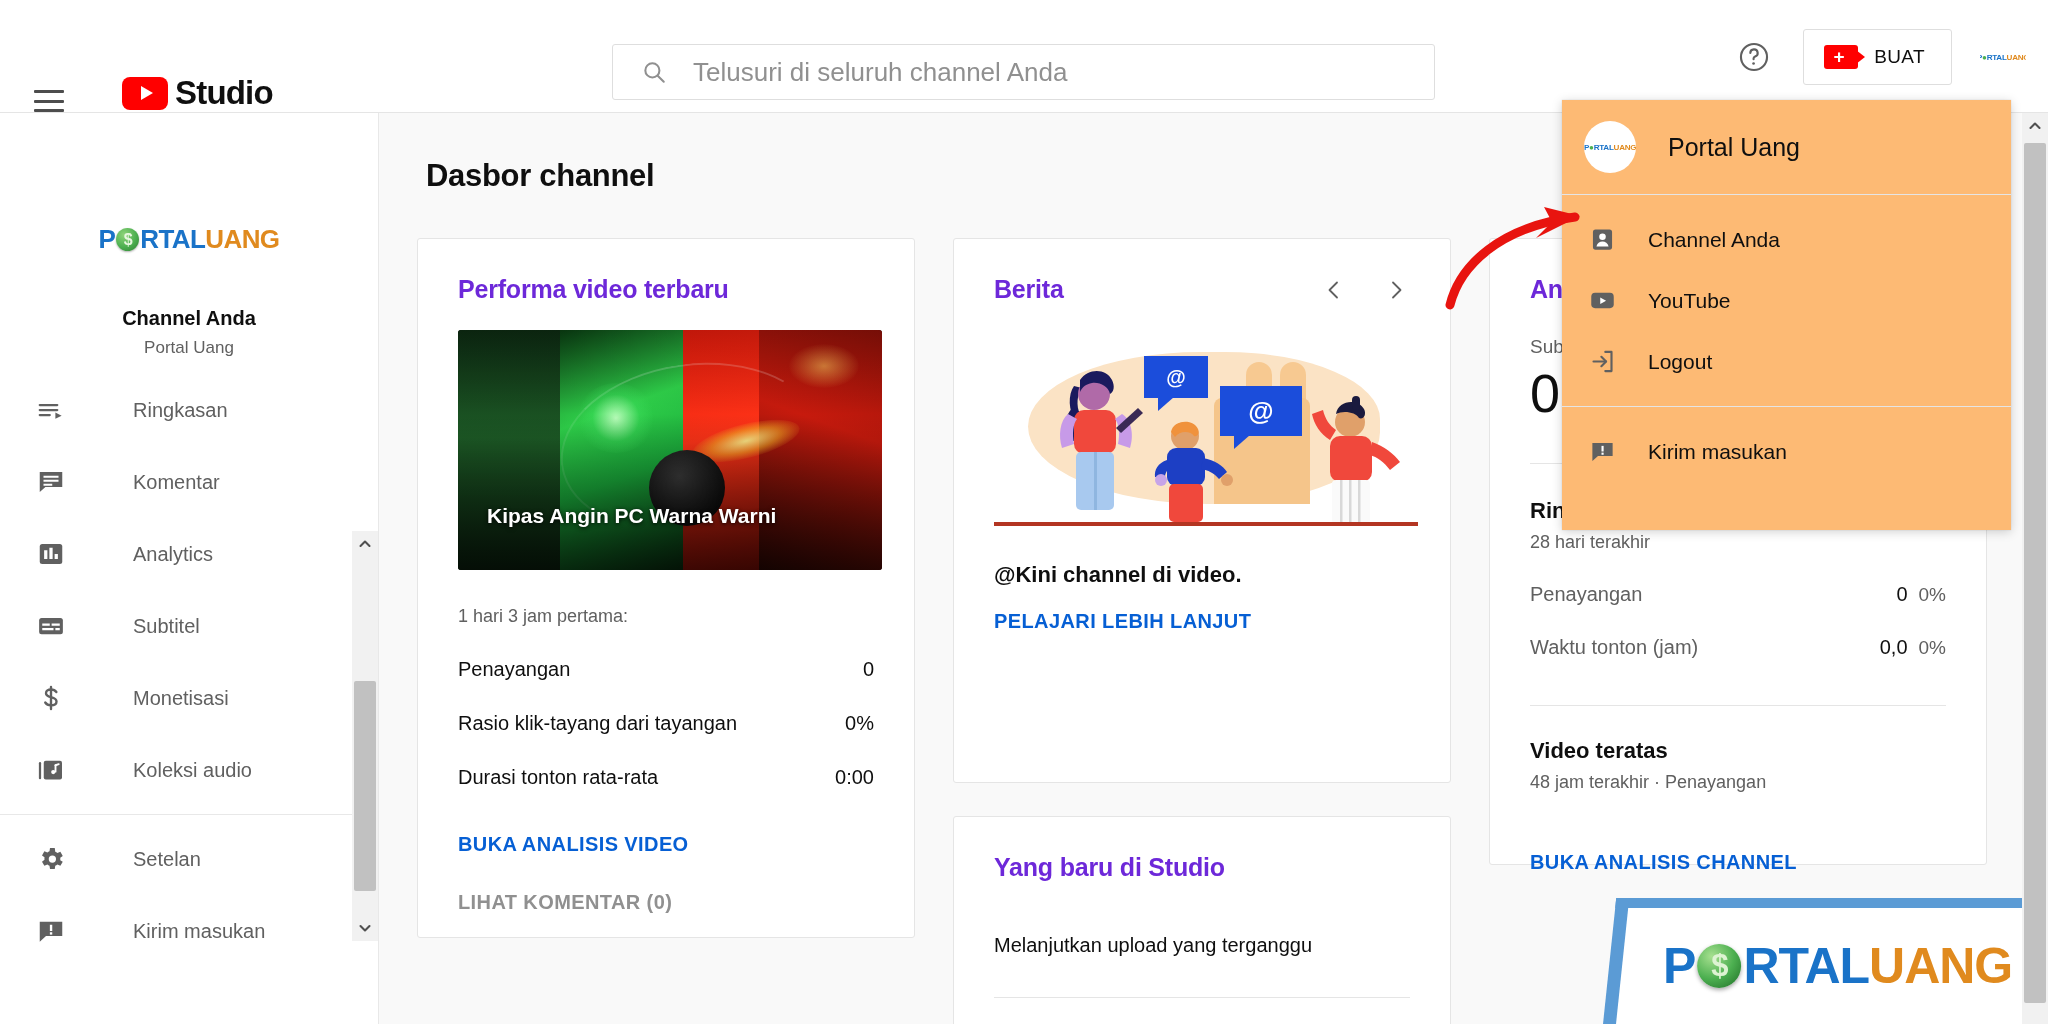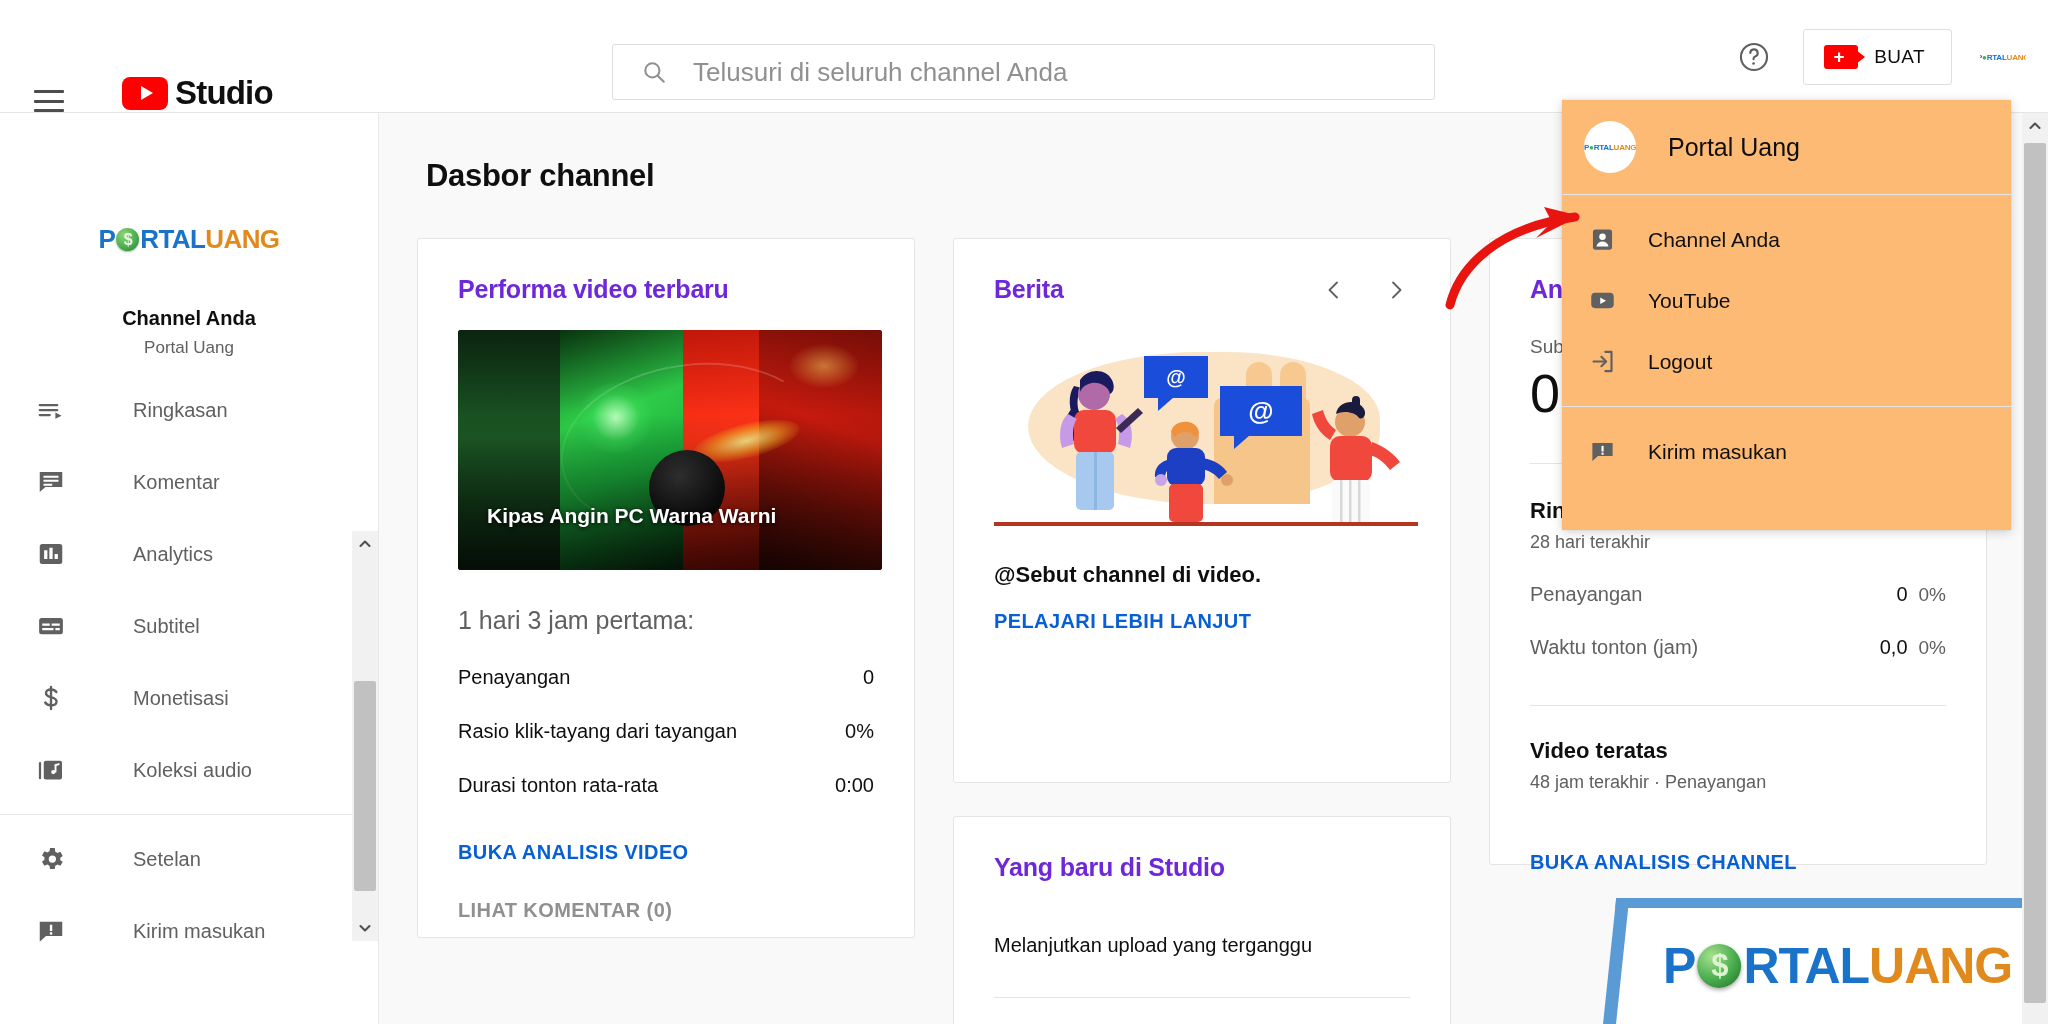--- a/index.html
+++ b/index.html
@@ -214,21 +214,21 @@
     border-color: rgba(255,255,255,.2) transparent transparent rgba(255,255,255,.1);
     transform: rotate(-8deg);
   }
   .thumb-scrim { position: absolute; inset: 0; background: linear-gradient(180deg, rgba(0,0,0,.15) 0%, rgba(0,0,0,0) 35%, rgba(0,0,0,.55) 100%); }
   .thumb-title {
     position: absolute; left: 29px; bottom: 42px;
     color: #fff; font-size: 21px; font-weight: 700;
     text-shadow: 0 1px 4px rgba(0,0,0,.9);
   }
 
-  .first-line { font-size: 25px; color: #606060; margin-top: 36px; }
+  .first-line { font-size: 18px; color: #606060; margin-top: 36px; }
   .stat-row { display: flex; justify-content: space-between; align-items: baseline; margin-top: 31px; }
   .stat-k { font-size: 20px; color: #0f0f0f; }
   .stat-v { font-size: 20px; color: #0f0f0f; }
   .link-btn {
     font-size: 20px; font-weight: 700; color: #065fd4;
     letter-spacing: .4px; margin-top: 44px; cursor: pointer; display: inline-block;
   }
   .link-muted {
     font-size: 20px; font-weight: 700; color: #909090;
     letter-spacing: .4px; margin-top: 35px; cursor: pointer; display: inline-block;
@@ -634,21 +634,21 @@
             <path d="M36 56c-10-6-16-16-18-26l11-4c2 9 7 16 13 20z" fill="#f0483c"></path>
             <rect x="38" y="96" width="38" height="44" rx="4" fill="#fafafa"></rect>
             <rect x="46" y="96" width="2.5" height="44" fill="#d8d8d8"></rect>
             <rect x="55" y="96" width="2.5" height="44" fill="#d8d8d8"></rect>
             <rect x="64" y="96" width="2.5" height="44" fill="#d8d8d8"></rect>
           </svg>
 
           <div class="illus-base"></div>
         </div>
 
-        <div class="berita-h">@Sebut channel di video.</div>
+        <div class="berita-h">@Kini channel di video.</div>
         <div class="link-btn" style="margin-top:22px">PELAJARI LEBIH LANJUT</div>
       </div>
 
       <div class="card card-c">
         <div class="card-title">Yang baru di Studio</div>
         <div class="new-item">Melanjutkan upload yang terganggu</div>
         <div class="new-sep"></div>
       </div>
     </div>
 

